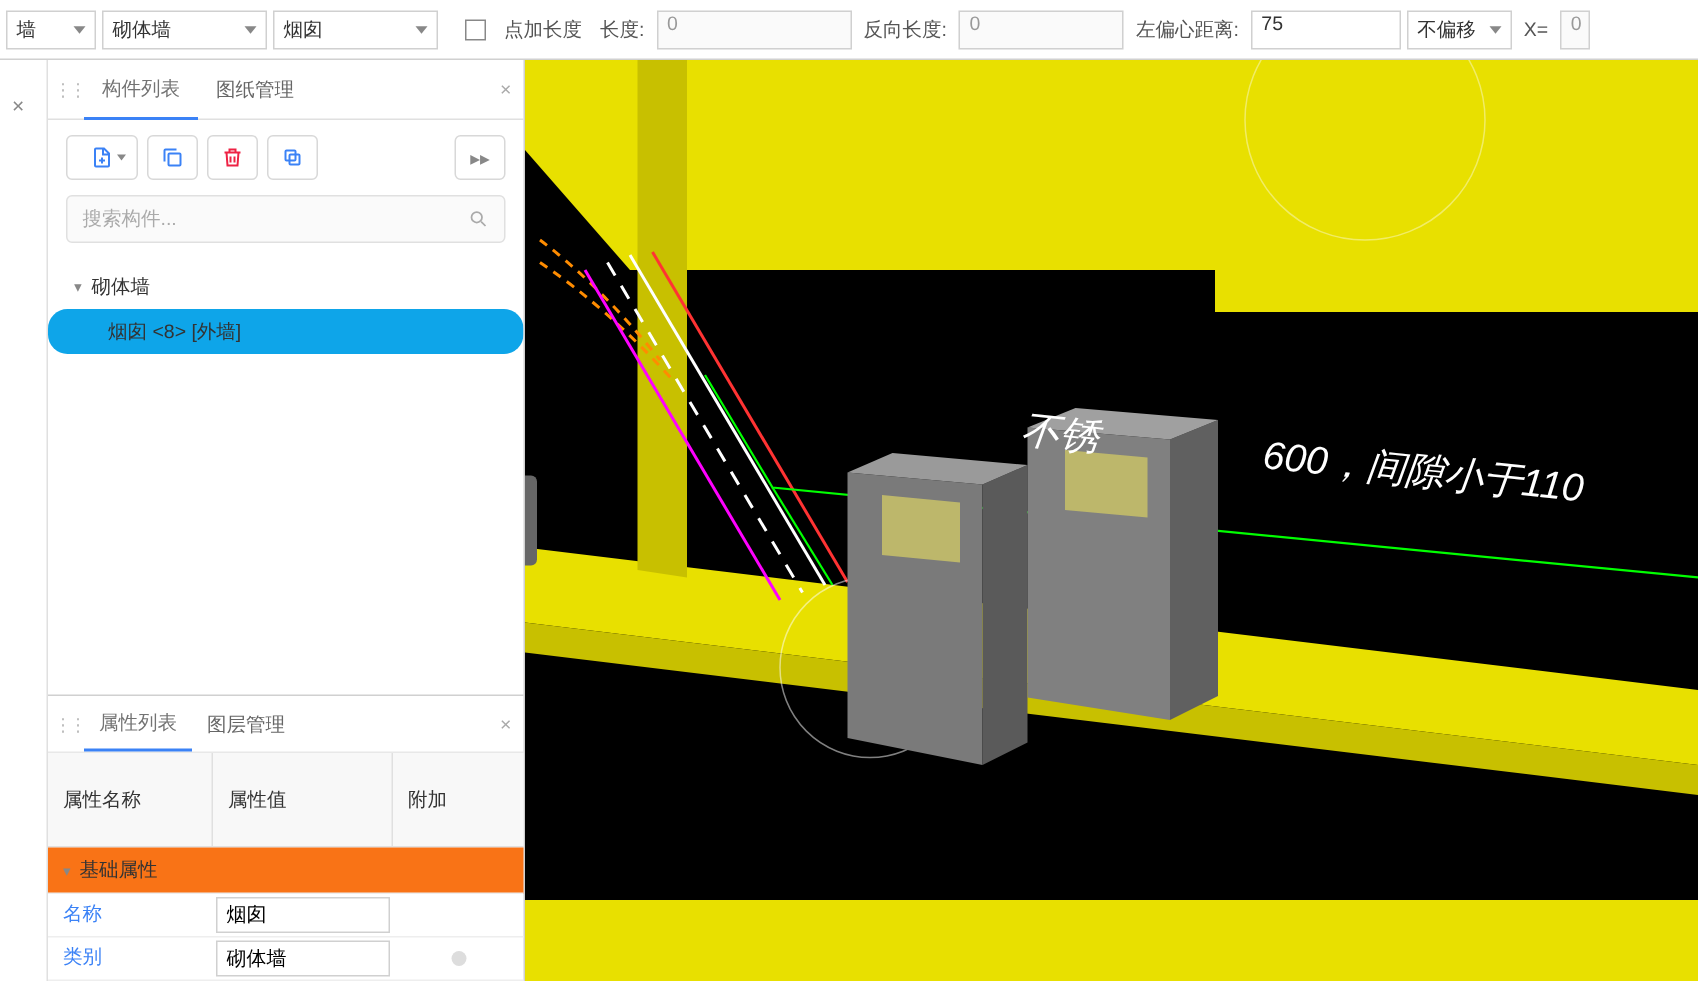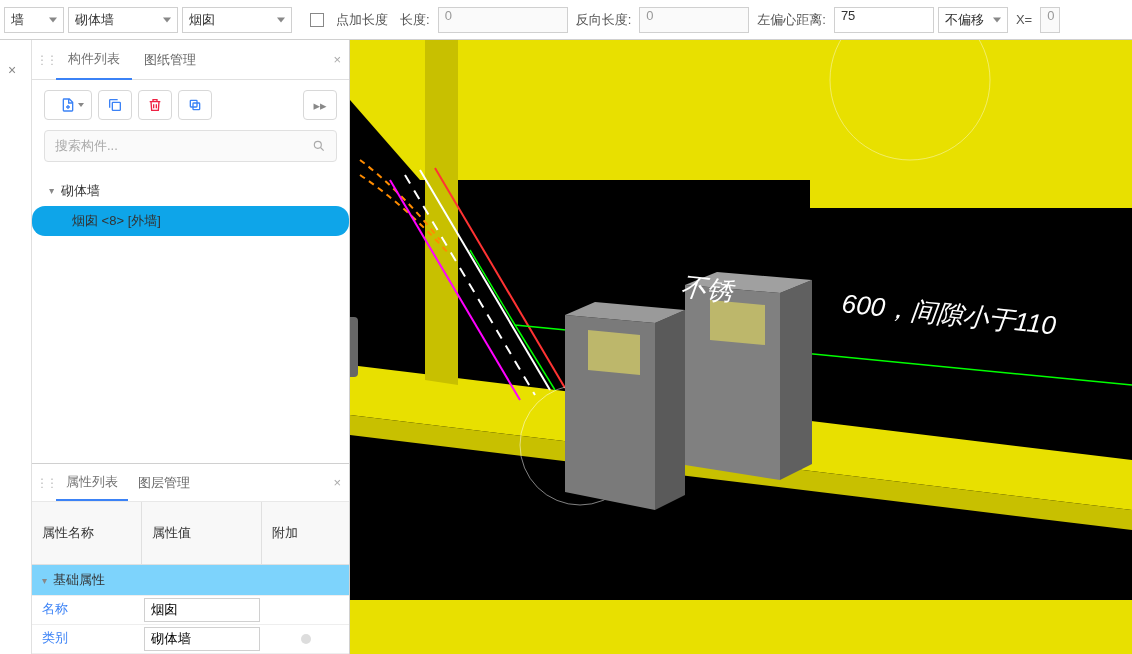--- a/index.html
+++ b/index.html
@@ -48,21 +48,21 @@
 .prop-tabs { display: flex; align-items: center; height: 38px; padding: 0 8px 0 4px; border-bottom: 1px solid #e8e8e8; }
 .prop-tabs .tab { padding: 8px 10px; }
 
 .prop-table { }
 .pt-head { display: flex; background: #f8f8f8; border-bottom: 1px solid #e0e0e0; }
 .pt-head div { padding: 22px 10px; border-right: 1px solid #e0e0e0; }
 .pt-head div:nth-child(1){ width: 110px; }
 .pt-head div:nth-child(2){ width: 120px; }
 .pt-head div:nth-child(3){ flex:1; border-right:none; }
 
-.pt-section { padding: 6px 10px; background: #7dd3fc; border-bottom: 1px solid #eee; color: #333; }
+.pt-section { padding: 6px 10px; background: #f97316; border-bottom: 1px solid #eee; color: #333; }
 .pt-section::before { content: "▾"; font-size: 10px; color: #888; margin-right: 6px; }
 
 .pt-row { display: flex; border-bottom: 1px solid #eee; }
 .pt-row .cell1 { width: 110px; padding: 4px 10px; color: #3b82f6; }
 .pt-row .cell2 { width: 120px; padding: 2px; }
 .pt-row .cell2 input { width: 100%; height: 24px; border: 1px solid #d0d0d0; padding: 0 6px; }
 .pt-row .cell3 { flex:1; display:flex; align-items:center; justify-content:center; }
 .dot { width: 10px; height: 10px; border-radius: 50%; background: #ddd; }
 
 

